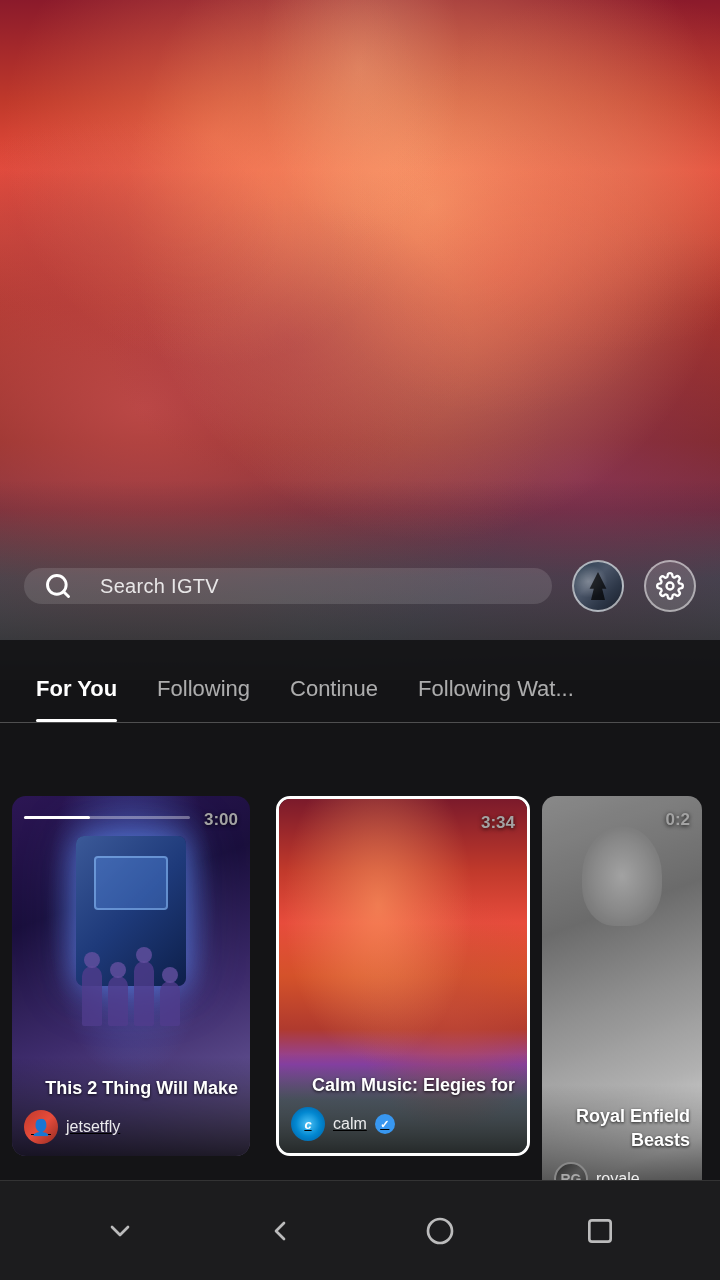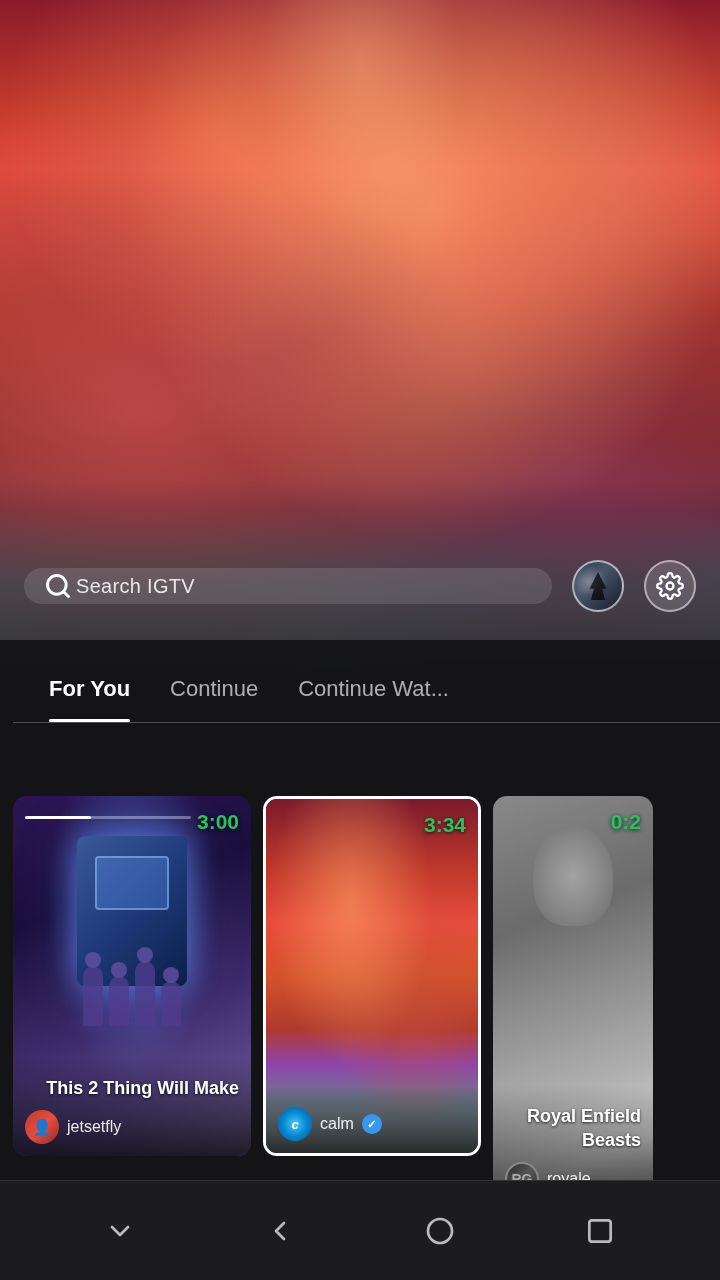--- a/index.html
+++ b/index.html
@@ -75,21 +75,21 @@
       display: flex;
       align-items: center;
       gap: 20px;
       z-index: 10;
     }
 
     .search-input-wrapper {
       flex: 1;
       display: flex;
       align-items: center;
-      gap: 4px;
+      gap: 28px;
       background: rgba(255,255,255,0.12);
       border-radius: 30px;
       padding: 4px 20px;
     }
 
     .search-icon-svg {
       width: 28px;
       height: 28px;
       color: white;
       flex-shrink: 0;
@@ -209,24 +209,25 @@
       cursor: pointer;
       flex-shrink: 0;
     }
 
     .video-card:nth-child(1) {
       width: 238px;
       height: 360px;
     }
 
     .video-card:nth-child(2) {
-      width: 218px;
+      width: 254px;
       height: 360px;
       border: 3px solid white;
       border-radius: 14px;
+      margin-left: 14px;
     }
 
     .video-card:nth-child(3) {
       width: 160px;
       height: 412px;
     }
 
     
     .card-bg-1 {
       width: 100%;
@@ -301,22 +302,22 @@
       height: 100px;
       background: radial-gradient(ellipse, #95A5A6 0%, #7F8C8D 50%, #5D6D7E 100%);
       border-radius: 50% 50% 40% 40%;
     }
 
     
     .duration {
       position: absolute;
       top: 14px;
       right: 12px;
-      color: #22c55e;
-      font-size: 21px;
+      color: #a3a3a3;
+      font-size: 17px;
       font-weight: 600;
       text-shadow: 0 1px 4px rgba(0,0,0,0.8);
       z-index: 5;
     }
 
     
     .progress-bar-container {
       position: absolute;
       top: 20px;
       left: 12px;
@@ -352,20 +353,21 @@
       line-height: 1.3;
       margin-bottom: 10px;
       text-shadow: 0 1px 3px rgba(0,0,0,0.8);
       text-align: right;
     }
 
     .card-author-row {
       display: flex;
       align-items: center;
       gap: 8px;
+      text-decoration: underline;
     }
 
     .author-avatar {
       width: 34px;
       height: 34px;
       border-radius: 50%;
       flex-shrink: 0;
     }
 
     
@@ -466,21 +468,20 @@
       top: 640px;
       left: 0;
       right: 0;
       bottom: 0;
       background: rgba(20, 20, 22, 0.92);
       z-index: 1;
     }
 
     .tabs-container, .cards-section {
       z-index: 5;
-      padding-left: 13px;
     }
 
     .bottom-nav {
       z-index: 10;
     }
 
     
     .people-silhouette {
       position: absolute;
       bottom: 130px;
@@ -537,22 +538,23 @@
     <svg width="28" height="28" viewBox="0 0 24 24" fill="none" stroke="white" stroke-width="2" stroke-linecap="round">
       <circle cx="12" cy="12" r="3"></circle>
       <path d="M19.4 15a1.65 1.65 0 0 0 .33 1.82l.06.06a2 2 0 0 1-2.83 2.83l-.06-.06a1.65 1.65 0 0 0-1.82-.33 1.65 1.65 0 0 0-1 1.51V21a2 2 0 0 1-4 0v-.09A1.65 1.65 0 0 0 9 19.4a1.65 1.65 0 0 0-1.82.33l-.06.06a2 2 0 0 1-2.83-2.83l.06-.06A1.65 1.65 0 0 0 4.68 15a1.65 1.65 0 0 0-1.51-1H3a2 2 0 0 1 0-4h.09A1.65 1.65 0 0 0 4.6 9a1.65 1.65 0 0 0-.33-1.82l-.06-.06a2 2 0 0 1 2.83-2.83l.06.06A1.65 1.65 0 0 0 9 4.68a1.65 1.65 0 0 0 1-1.51V3a2 2 0 0 1 4 0v.09a1.65 1.65 0 0 0 1 1.51 1.65 1.65 0 0 0 1.82-.33l.06-.06a2 2 0 0 1 2.83 2.83l-.06.06A1.65 1.65 0 0 0 19.4 9a1.65 1.65 0 0 0 1.51 1H21a2 2 0 0 1 0 4h-.09a1.65 1.65 0 0 0-1.51 1z"></path>
     </svg>
   </div>
 </div>
 
 <div class="tabs-container">
   <div class="tabs-row">
     <div class="tab-item active">For You</div>
+    <div class="tab-item">Following</div>
     <div class="tab-item">Continue</div>
-    <div class="tab-item">Continue Wat...</div>
+    <div class="tab-item">Following Wat...</div>
   </div>
   <div class="tabs-divider"></div>
 </div>
 
 <div class="cards-section">
 
   <div class="video-card">
     <div class="card-bg-1">
       <div class="people-silhouette">
         <div class="person-shape"></div>
@@ -571,20 +573,21 @@
         <div class="author-avatar author-avatar-1"></div>
         <span class="author-name">jetsetfly</span>
       </div>
     </div>
   </div>
 
   <div class="video-card">
     <div class="card-bg-2"></div>
     <span class="duration">3:34</span>
     <div class="card-bottom">
+      <div class="card-title">Calm Music: Elegies for</div>
       <div class="card-author-row">
         <div class="calm-logo author-avatar">c</div>
         <span class="author-name">calm</span>
         <div class="verified-badge">
           <span class="verified-check">✓</span>
         </div>
       </div>
     </div>
   </div>
 

